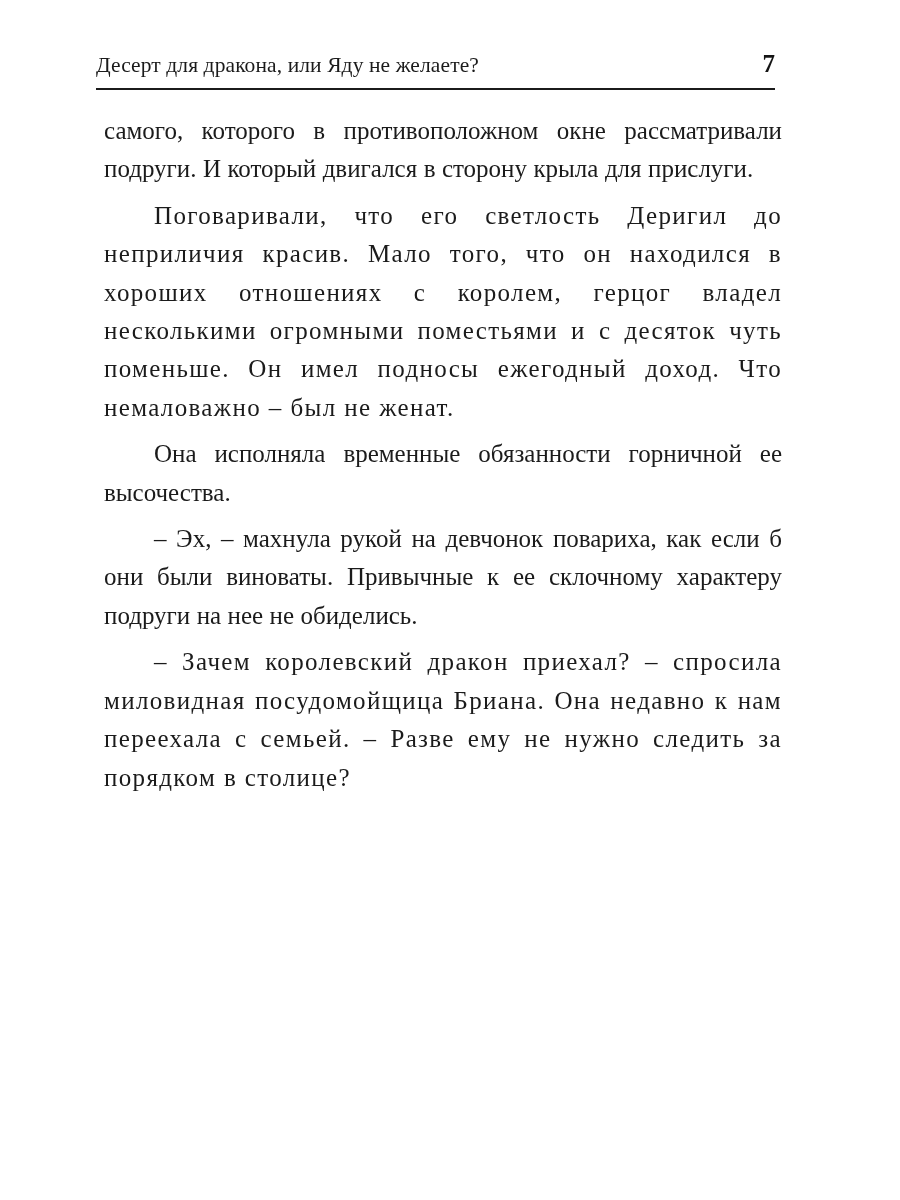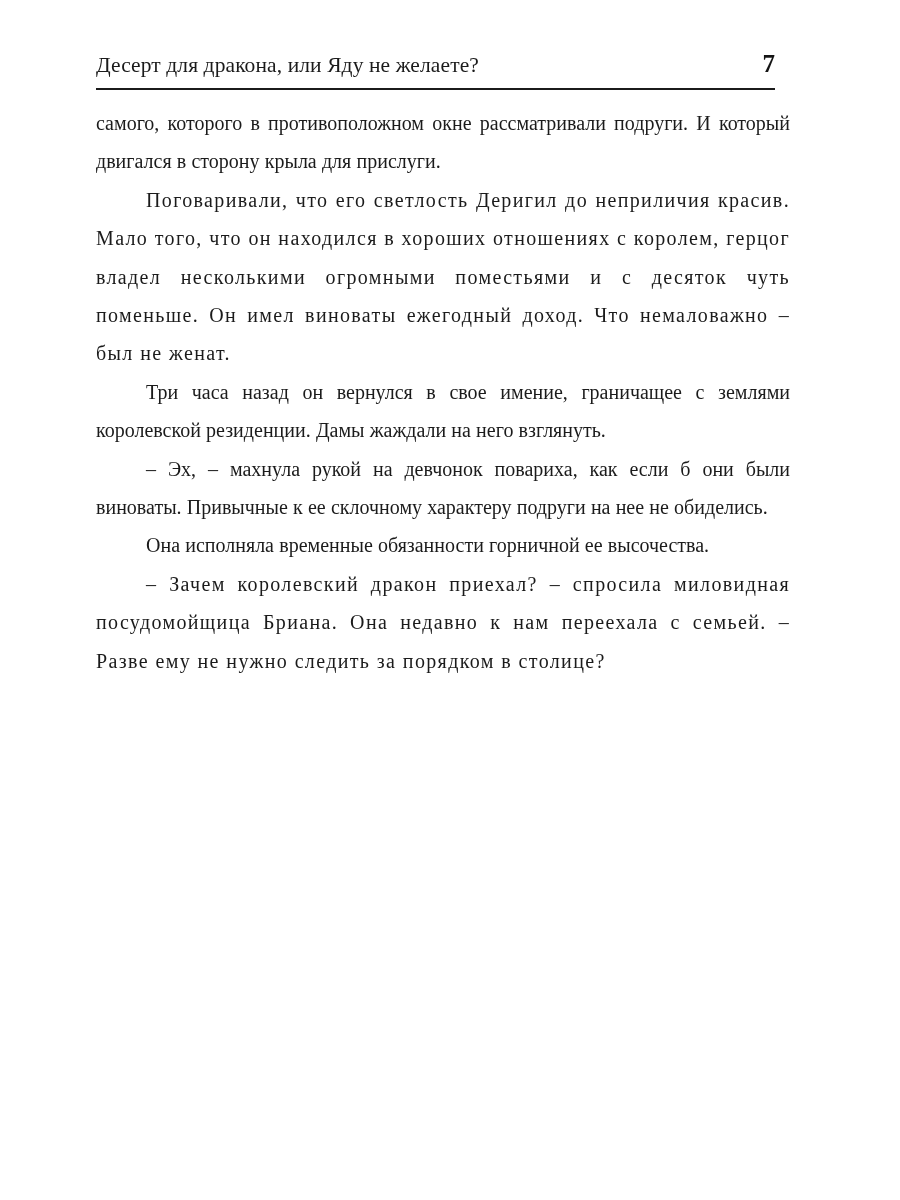--- a/index.html
+++ b/index.html
@@ -58,22 +58,22 @@
 
   
   .textblock {
     position: absolute;
     left: 96px;
     top: 104px;
     width: 694px;
   }
 
   .textblock p {
-    margin: 0;
-    font-size: 20px;
+    margin: 8px;
+    font-size: 25px;
     line-height: 38.4px;
     text-align: justify;
     text-indent: 50px;
     hyphens: manual;
     word-spacing: 0.2px;
   }
 
   
   .textblock p.carryover {
     text-indent: 0;
@@ -89,21 +89,20 @@
 
   <div class="running-head">
     <span class="running-head-title">Десерт для дракона, или Яду не желаете?</span>
     <span class="running-head-folio">7</span>
   </div>
 
   <div class="head-rule"></div>
 
   <div class="textblock">
     <p class="carryover">самого, которого в противоположном окне рассматривали подруги. И который двигался в сторону крыла для прислуги.</p>
-    <p class="loose">Поговаривали, что его светлость Деригил до неприличия красив. Мало того, что он находился в хороших отношениях с королем, герцог владел несколькими огромными поместьями и с десяток чуть поменьше. Он имел виноваты ежегодный доход. Что немаловажно – был не женат.</p>
-    <p>Три часа назад он вернулся в свое имение, граничащее с землями королевской резиденции. Дамы жаждали на него взглянуть.</p>
+    <p class="loose">Поговаривали, что его светлость Деригил до неприличия красив. Мало того, что он находился в хороших отношениях с королем, герцог владел несколькими огромными поместьями и с десяток чуть поменьше. Он имел подносы ежегодный доход. Что немаловажно – был не женат.</p>
+    <p>Она исполняла временные обязанности горничной ее высочества.</p>
     <p>– Эх, – махнула рукой на девчонок повариха, как если б они были виноваты. Привычные к ее склочному характеру подруги на нее не обиделись.</p>
-    <p>Она исполняла временные обязанности горничной ее высочества.</p>
     <p class="loose">– Зачем королевский дракон приехал? – спросила миловидная посудомойщица Бриана. Она недавно к нам переехала с семьей. – Разве ему не нужно следить за порядком в столице?</p>
 
   </div>
 
 </div>
 
 </body></html>

